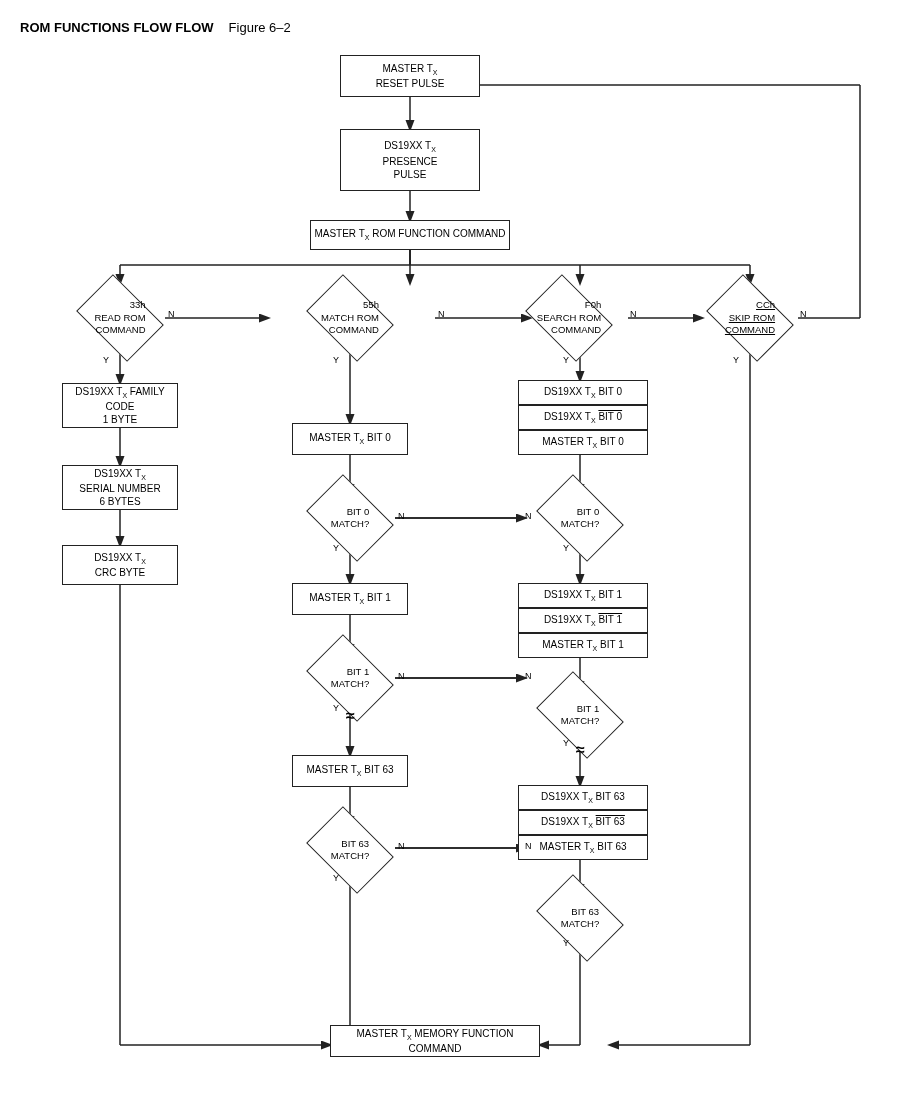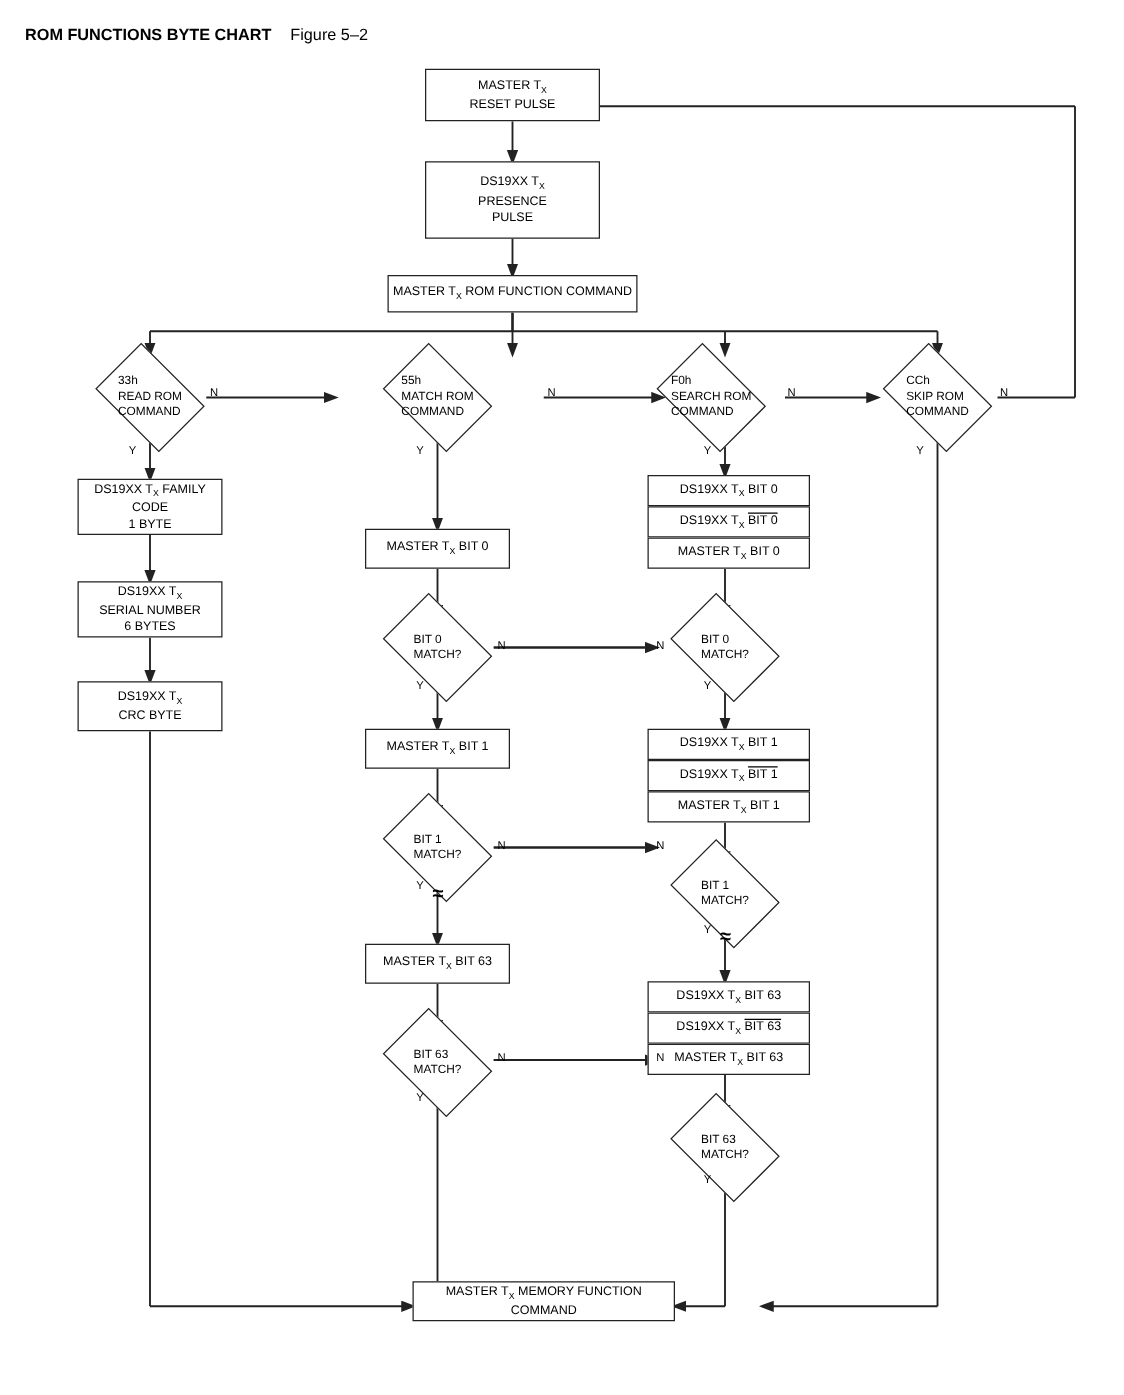--- a/index.html
+++ b/index.html
@@ -28,21 +28,21 @@
       font-size: 10px;
       line-height: 1.3;
     }
     .diamond {
       position: absolute;
       width: 90px;
       height: 70px;
       display: flex;
       align-items: center;
       justify-content: center;
-      text-align: left;
+      text-align: right;
       font-size: 10px;
       line-height: 1.3;
     }
     .diamond::before {
       content: '';
       position: absolute;
       width: 70px;
       height: 50px;
       border: 1.5px solid #222;
       background: #fff;
@@ -64,22 +64,22 @@
       pointer-events: none;
     }
     sub {
       font-size: 7px;
     }
   </style>
 </head>
 <body>
 
 <div>
-  <span style="font-weight:bold;font-size:13px;">ROM FUNCTIONS BYTE CHART</span>
-  <span style="font-size:13px; margin-left:12px;">Figure 5–2</span>
+  <span style="font-weight:bold;font-size:13px;">ROM FUNCTIONS FLOW FLOW</span>
+  <span style="font-size:13px; margin-left:12px;">Figure 6–2</span>
 </div>
 
 <div class="chart-container">
 
   <svg class="svg-overlay">
 
     <defs>
       <marker id="arrow" markerWidth="8" markerHeight="8" refX="6" refY="3" orient="auto">
         <path d="M0,0 L0,6 L8,3 z" fill="#222"></path>
       </marker>
@@ -182,21 +182,21 @@
   </div>
 
   <div class="diamond" style="left:285px;top:248px;">
     <span>55h<br>MATCH ROM<br>COMMAND</span>
   </div>
 
   <div class="diamond" style="left:504px;top:248px;">
     <span>F0h<br>SEARCH ROM<br>COMMAND</span>
   </div>
 
-  <div class="diamond" style="left:685px;top:248px;">
+  <div class="diamond" style="left:685px;top:248px;text-decoration:underline;">
     <span>CCh<br>SKIP ROM<br>COMMAND</span>
   </div>
 
   <div class="box" style="left:42px;top:348px;width:116px;height:45px;">
     <span>DS19XX T<sub>X</sub> FAMILY<br>CODE<br>1 BYTE</span>
   </div>
 
   <div class="box" style="left:42px;top:430px;width:116px;height:45px;">
     <span>DS19XX T<sub>X</sub><br>SERIAL NUMBER<br>6 BYTES</span>
   </div>

